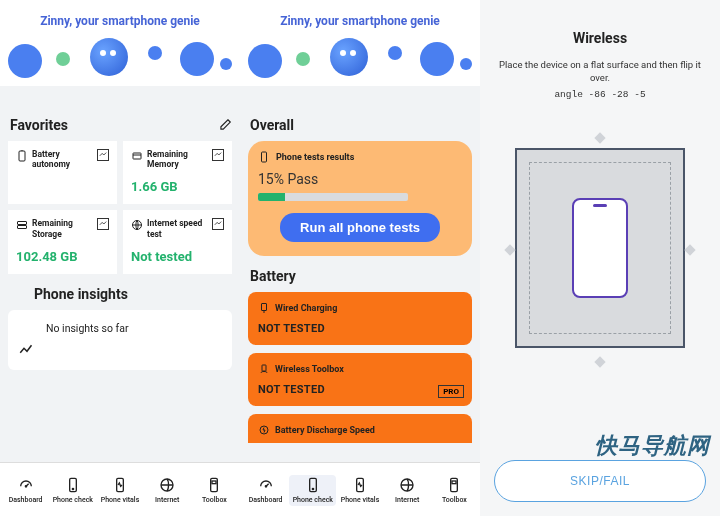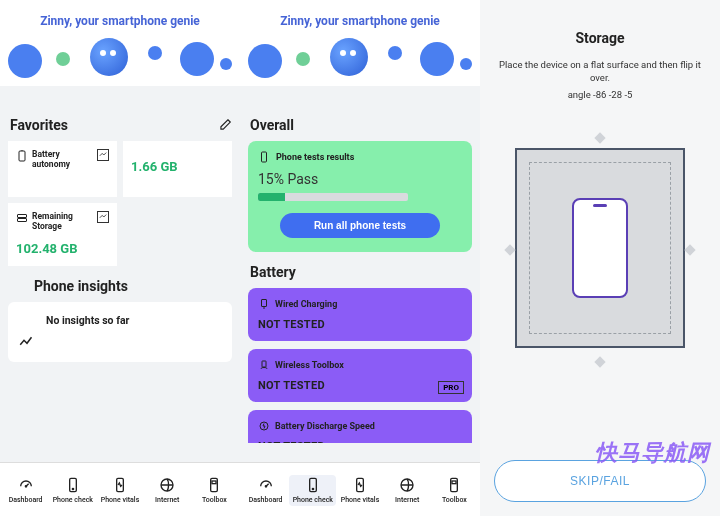--- a/index.html
+++ b/index.html
@@ -8,25 +8,25 @@
     background: #e8eaed;
     width: 720px;
     height: 516px;
     overflow: hidden;
     position: relative;
     font-size: 11px;
   }
   .watermark {
     position: absolute;
     right: 10px;
-    bottom: 48px;
+    bottom: 55px;
     font-size: 22px;
     font-style: italic;
     font-weight: 600;
-    color: #8b5cf6;
+    color: #0c4a6e;
     opacity: 0.85;
     letter-spacing: 1px;
     z-index: 50;
   }
   .columns {
     display: flex;
     width: 720px;
     height: 516px;
   }
   .col {
@@ -150,46 +150,46 @@
   .insights-card {
     background:#fff;
     border-radius:6px;
     padding:12px 10px;
     margin-top:6px;
     display:flex;
     gap:10px;
   }
   .insights-ic { width:18px;height:18px;flex-shrink:0;margin-top:18px; }
   .ins-head {
-    font-size:10.5px;font-weight:700;color:#222;margin-bottom:4px;
+    font-size:10.5px;font-weight:400;color:#222;margin-bottom:4px;
   }
   .ins-body {
     font-size:10px;color:#555;line-height:1.35;
   }
 
   
   .over-card {
-    background:#86efac;border-radius:8px;padding:10px 10px 14px 10px;
+    background:#fdba74;border-radius:16px;padding:10px 10px 14px 10px;
   }
   .over-head { display:flex;align-items:center;gap:6px;font-size:9px;font-weight:700;color:#222; }
   .over-pass { font-size:14px;font-weight:400;color:#333;margin:8px 0 6px 0; }
   .progress {
     height:8px;background:#d9dbde;border-radius:2px;overflow:hidden;
     width:150px;
   }
   .progress-fill { height:100%;background:#23b26d;width:18%; }
   .run-btn {
     background:#3f6ef0;color:#fff;border:none;border-radius:14px;
-    padding:7px 0;font-size:10px;font-weight:600;
+    padding:7px 0;font-size:13px;font-weight:600;
     width:160px;margin:12px auto 0 auto;display:block;text-align:center;
   }
 
   
   .test-card {
-    background:#8b5cf6;border-radius:8px;padding:10px;margin-bottom:8px;
+    background:#f97316;border-radius:8px;padding:10px;margin-bottom:8px;
     position:relative;
   }
   .test-head { display:flex;align-items:center;gap:5px; }
   .test-label { font-size:9px;font-weight:700;color:#222; }
   .test-status {
     font-size:11px;font-weight:700;color:#222;margin-top:8px;letter-spacing:0.3px;
   }
   .pro-badge {
     position:absolute;right:8px;bottom:8px;
     border:1.5px solid #333;border-radius:0;
@@ -219,21 +219,21 @@
   .nav-lbl { font-size:7px;color:#222;font-weight:500; }
 
   
   .compass-area {
     padding: 30px 12px 10px 12px;
     display:flex;flex-direction:column;align-items:center;
     height:100%;
   }
   .compass-title { font-size:14px;font-weight:700;color:#222;margin-bottom:12px; }
   .compass-instr { font-size:9.5px;color:#333;text-align:center;line-height:1.4;margin-bottom:4px; }
-  .compass-angle { font-size:9.5px;color:#333;text-align:center; }
+  .compass-angle { font-size:9.5px;color:#333;text-align:center;font-family:Liberation Mono, monospace; }
   .device-box {
     margin-top:48px;
     width:170px;height:200px;
     background:#d9dbde;
     border:2px solid #4a5568;
     position:relative;
     display:flex;align-items:center;justify-content:center;
   }
   .device-box::before {
     content:"";
@@ -317,20 +317,34 @@
             <span class="fav-expand">
               <svg width="8" height="8" viewBox="0 0 10 10" stroke="#222" stroke-width="1" fill="none">
                   <path d="M1 6l3-3 2 2 3-3"></path>
                 </svg>
             </span>
           </div>
           <div class="fav-value"></div>
         </div>
 
         <div class="fav-card">
+          <div class="fav-head">
+            <span class="fav-icon-sm">
+              <svg width="12" height="12" viewBox="0 0 24 24" fill="none" stroke="#222" stroke-width="2">
+                  <rect x="4" y="6" width="16" height="12" rx="1"></rect>
+                  <line x1="4" y1="10" x2="20" y2="10"></line>
+                </svg>
+            </span>
+            <span class="fav-label">Remaining Memory</span>
+            <span class="fav-expand">
+              <svg width="8" height="8" viewBox="0 0 10 10" stroke="#222" stroke-width="1" fill="none">
+                  <path d="M1 6l3-3 2 2 3-3"></path>
+                </svg>
+            </span>
+          </div>
           <div class="fav-value">1.66 GB</div>
         </div>
 
         <div class="fav-card">
           <div class="fav-head">
             <span class="fav-icon-sm">
               <svg width="12" height="12" viewBox="0 0 24 24" fill="none" stroke="#222" stroke-width="2">
                   <rect x="3" y="5" width="18" height="6" rx="1"></rect>
                   <rect x="3" y="13" width="18" height="6" rx="1"></rect>
                 </svg>
@@ -338,20 +352,37 @@
             <span class="fav-label">Remaining Storage</span>
             <span class="fav-expand">
               <svg width="8" height="8" viewBox="0 0 10 10" stroke="#222" stroke-width="1" fill="none">
                   <path d="M1 6l3-3 2 2 3-3"></path>
                 </svg>
             </span>
           </div>
           <div class="fav-value">102.48 GB</div>
         </div>
 
+        <div class="fav-card">
+          <div class="fav-head">
+            <span class="fav-icon-sm">
+              <svg width="12" height="12" viewBox="0 0 24 24" fill="none" stroke="#222" stroke-width="2">
+                  <circle cx="12" cy="12" r="9"></circle>
+                  <path d="M3 12h18M12 3c3 3 3 15 0 18M12 3c-3 3-3 15 0 18"></path>
+                </svg>
+            </span>
+            <span class="fav-label">Internet speed test</span>
+            <span class="fav-expand">
+              <svg width="8" height="8" viewBox="0 0 10 10" stroke="#222" stroke-width="1" fill="none">
+                  <path d="M1 6l3-3 2 2 3-3"></path>
+                </svg>
+            </span>
+          </div>
+          <div class="fav-value nt">Not tested</div>
+        </div>
       </div>
 
       <div class="section-title" style="margin-top:12px;padding-left:24px;">Phone insights</div>
       <div class="insights-card">
         <span class="insights-ic">
           <svg width="18" height="18" viewBox="0 0 24 24" fill="none" stroke="#222" stroke-width="2">
               <path d="M3 17l5-6 4 4 6-8"></path>
             </svg>
         </span>
         <div>
@@ -529,21 +560,21 @@
               <rect x="9" y="6" width="6" height="4"></rect>
             </svg>
           </span>
         <span class="nav-lbl">Toolbox</span>
       </div>
     </div>
   </div>
 
   <div class="col col3">
     <div class="compass-area">
-      <div class="compass-title">Storage</div>
+      <div class="compass-title">Wireless</div>
       <div class="compass-instr">Place the device on a flat surface and then flip it over.</div>
       <div class="compass-angle">angle  -86  -28  -5</div>
 
       <div class="device-box">
         <div class="phone-outline"></div>
       </div>
     </div>
     <div class="diamond d-top"></div>
     <div class="diamond d-bot"></div>
     <div class="diamond d-left"></div>

